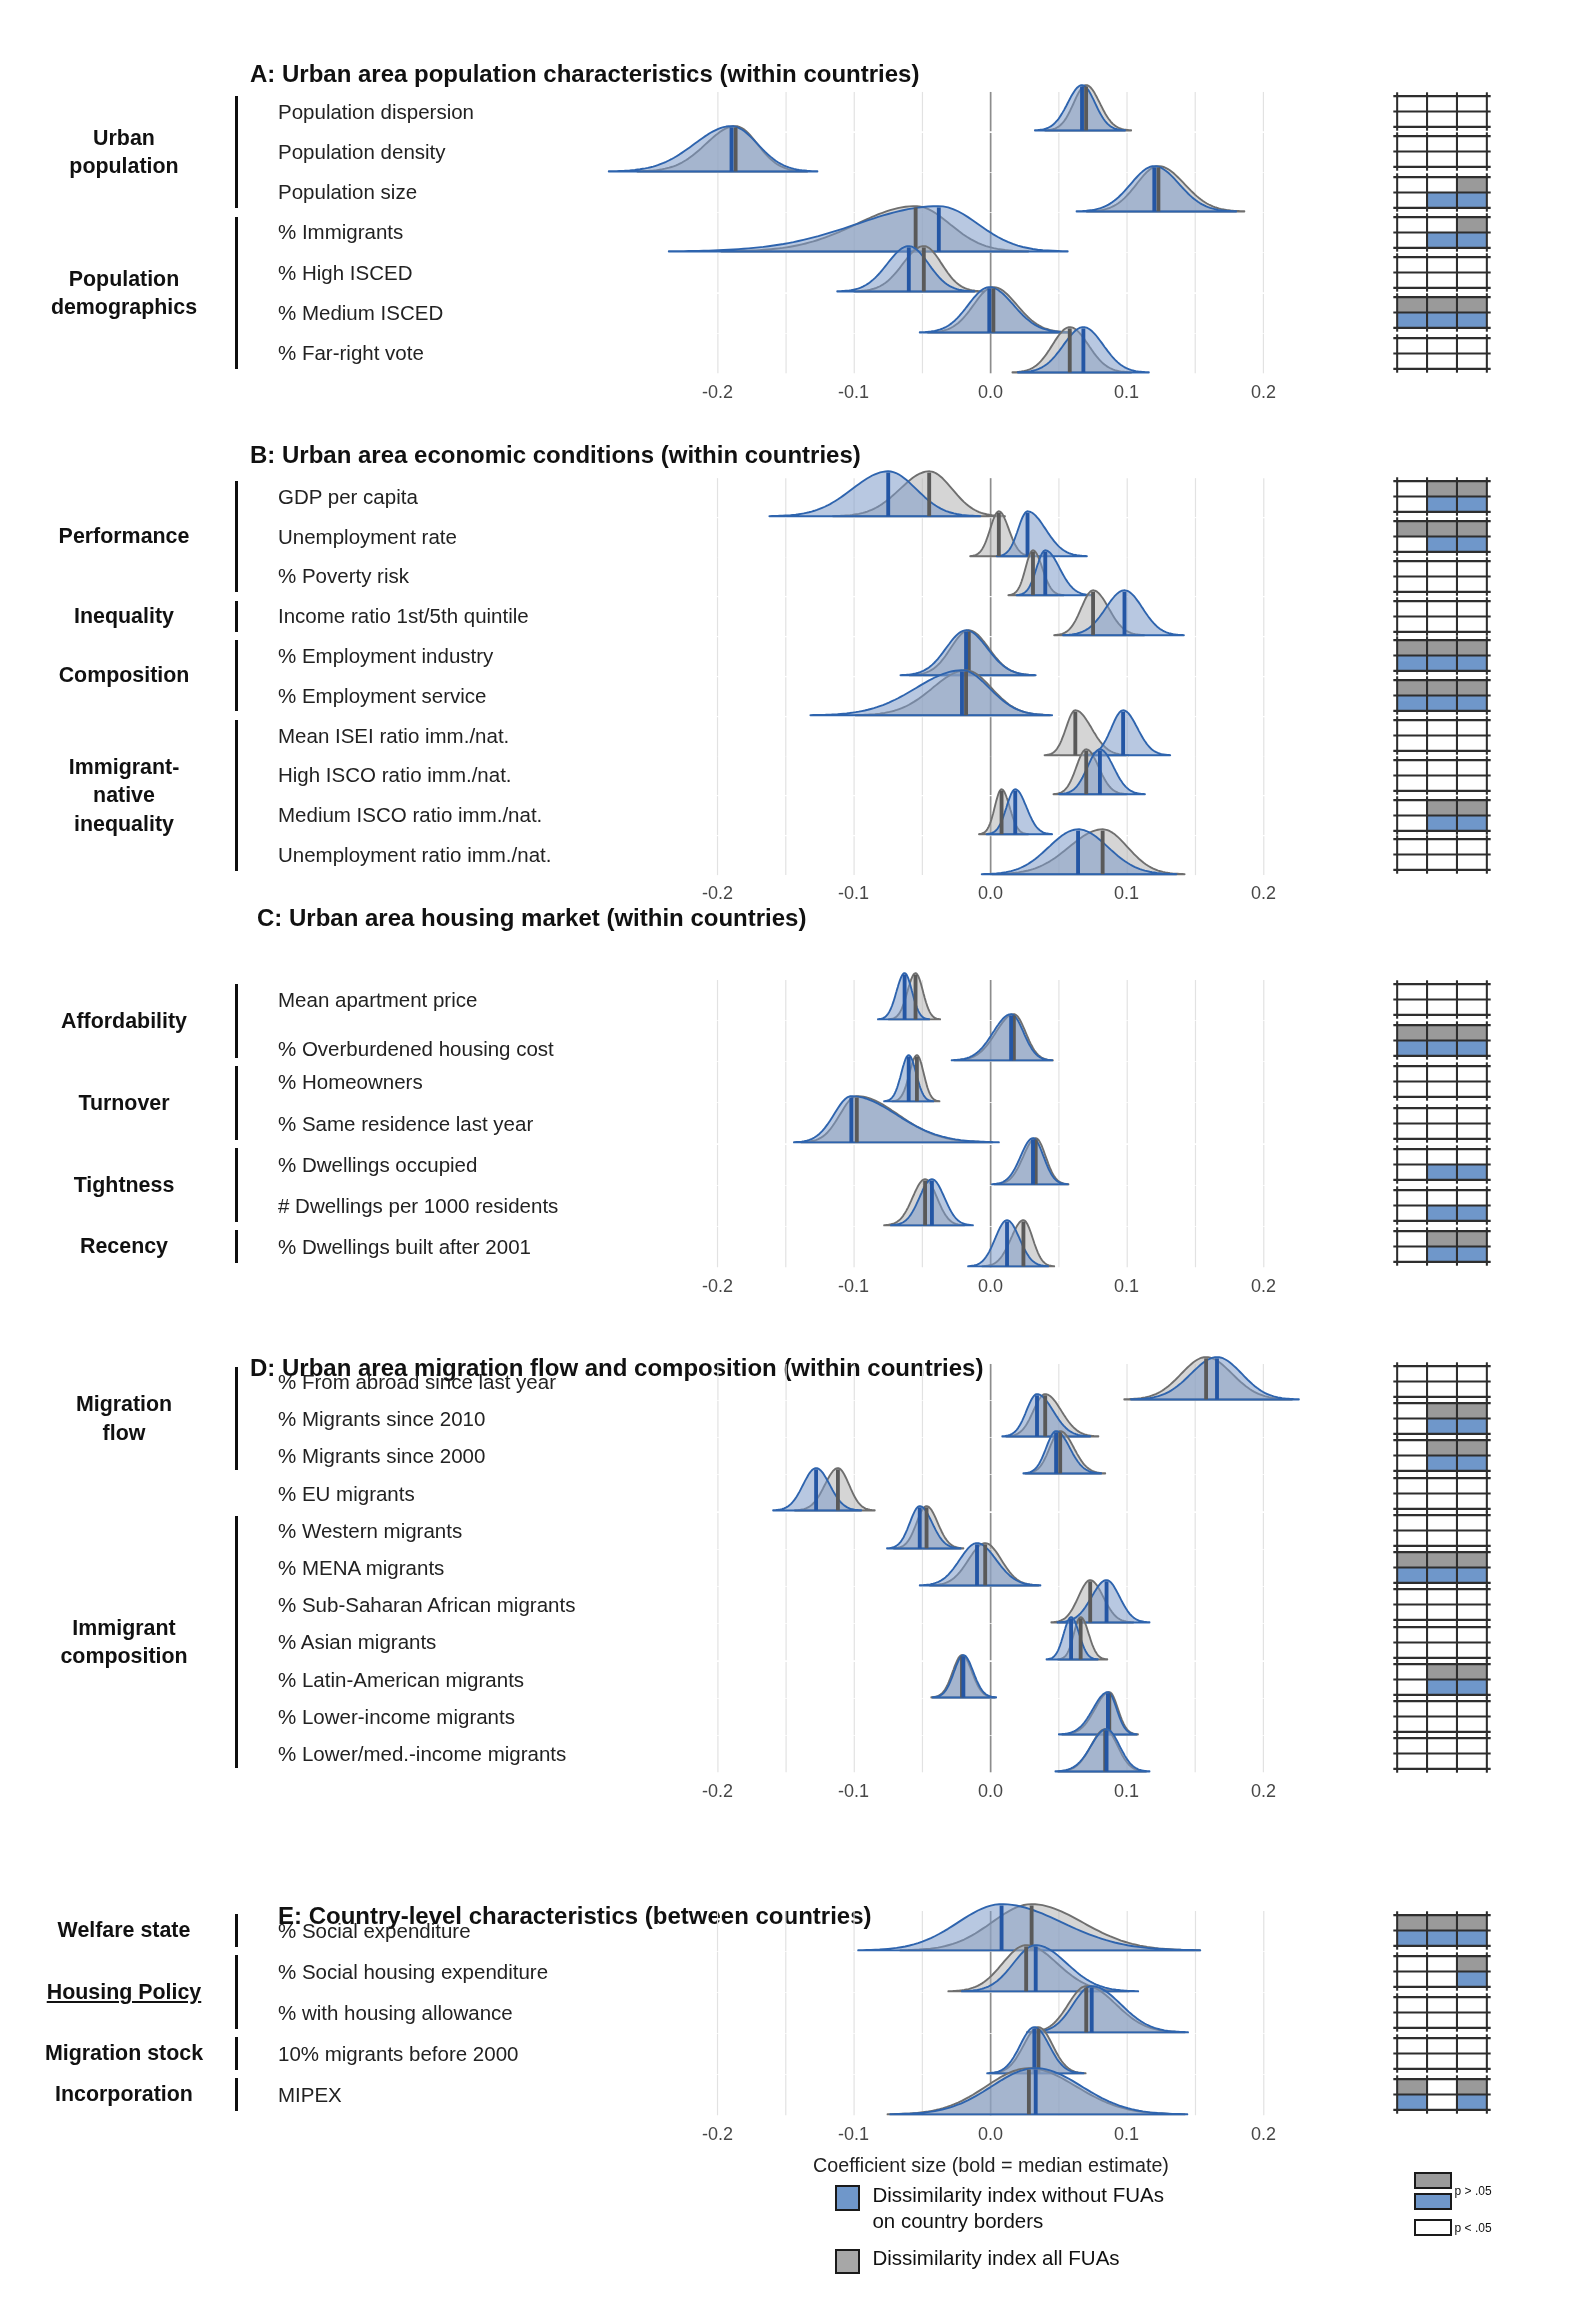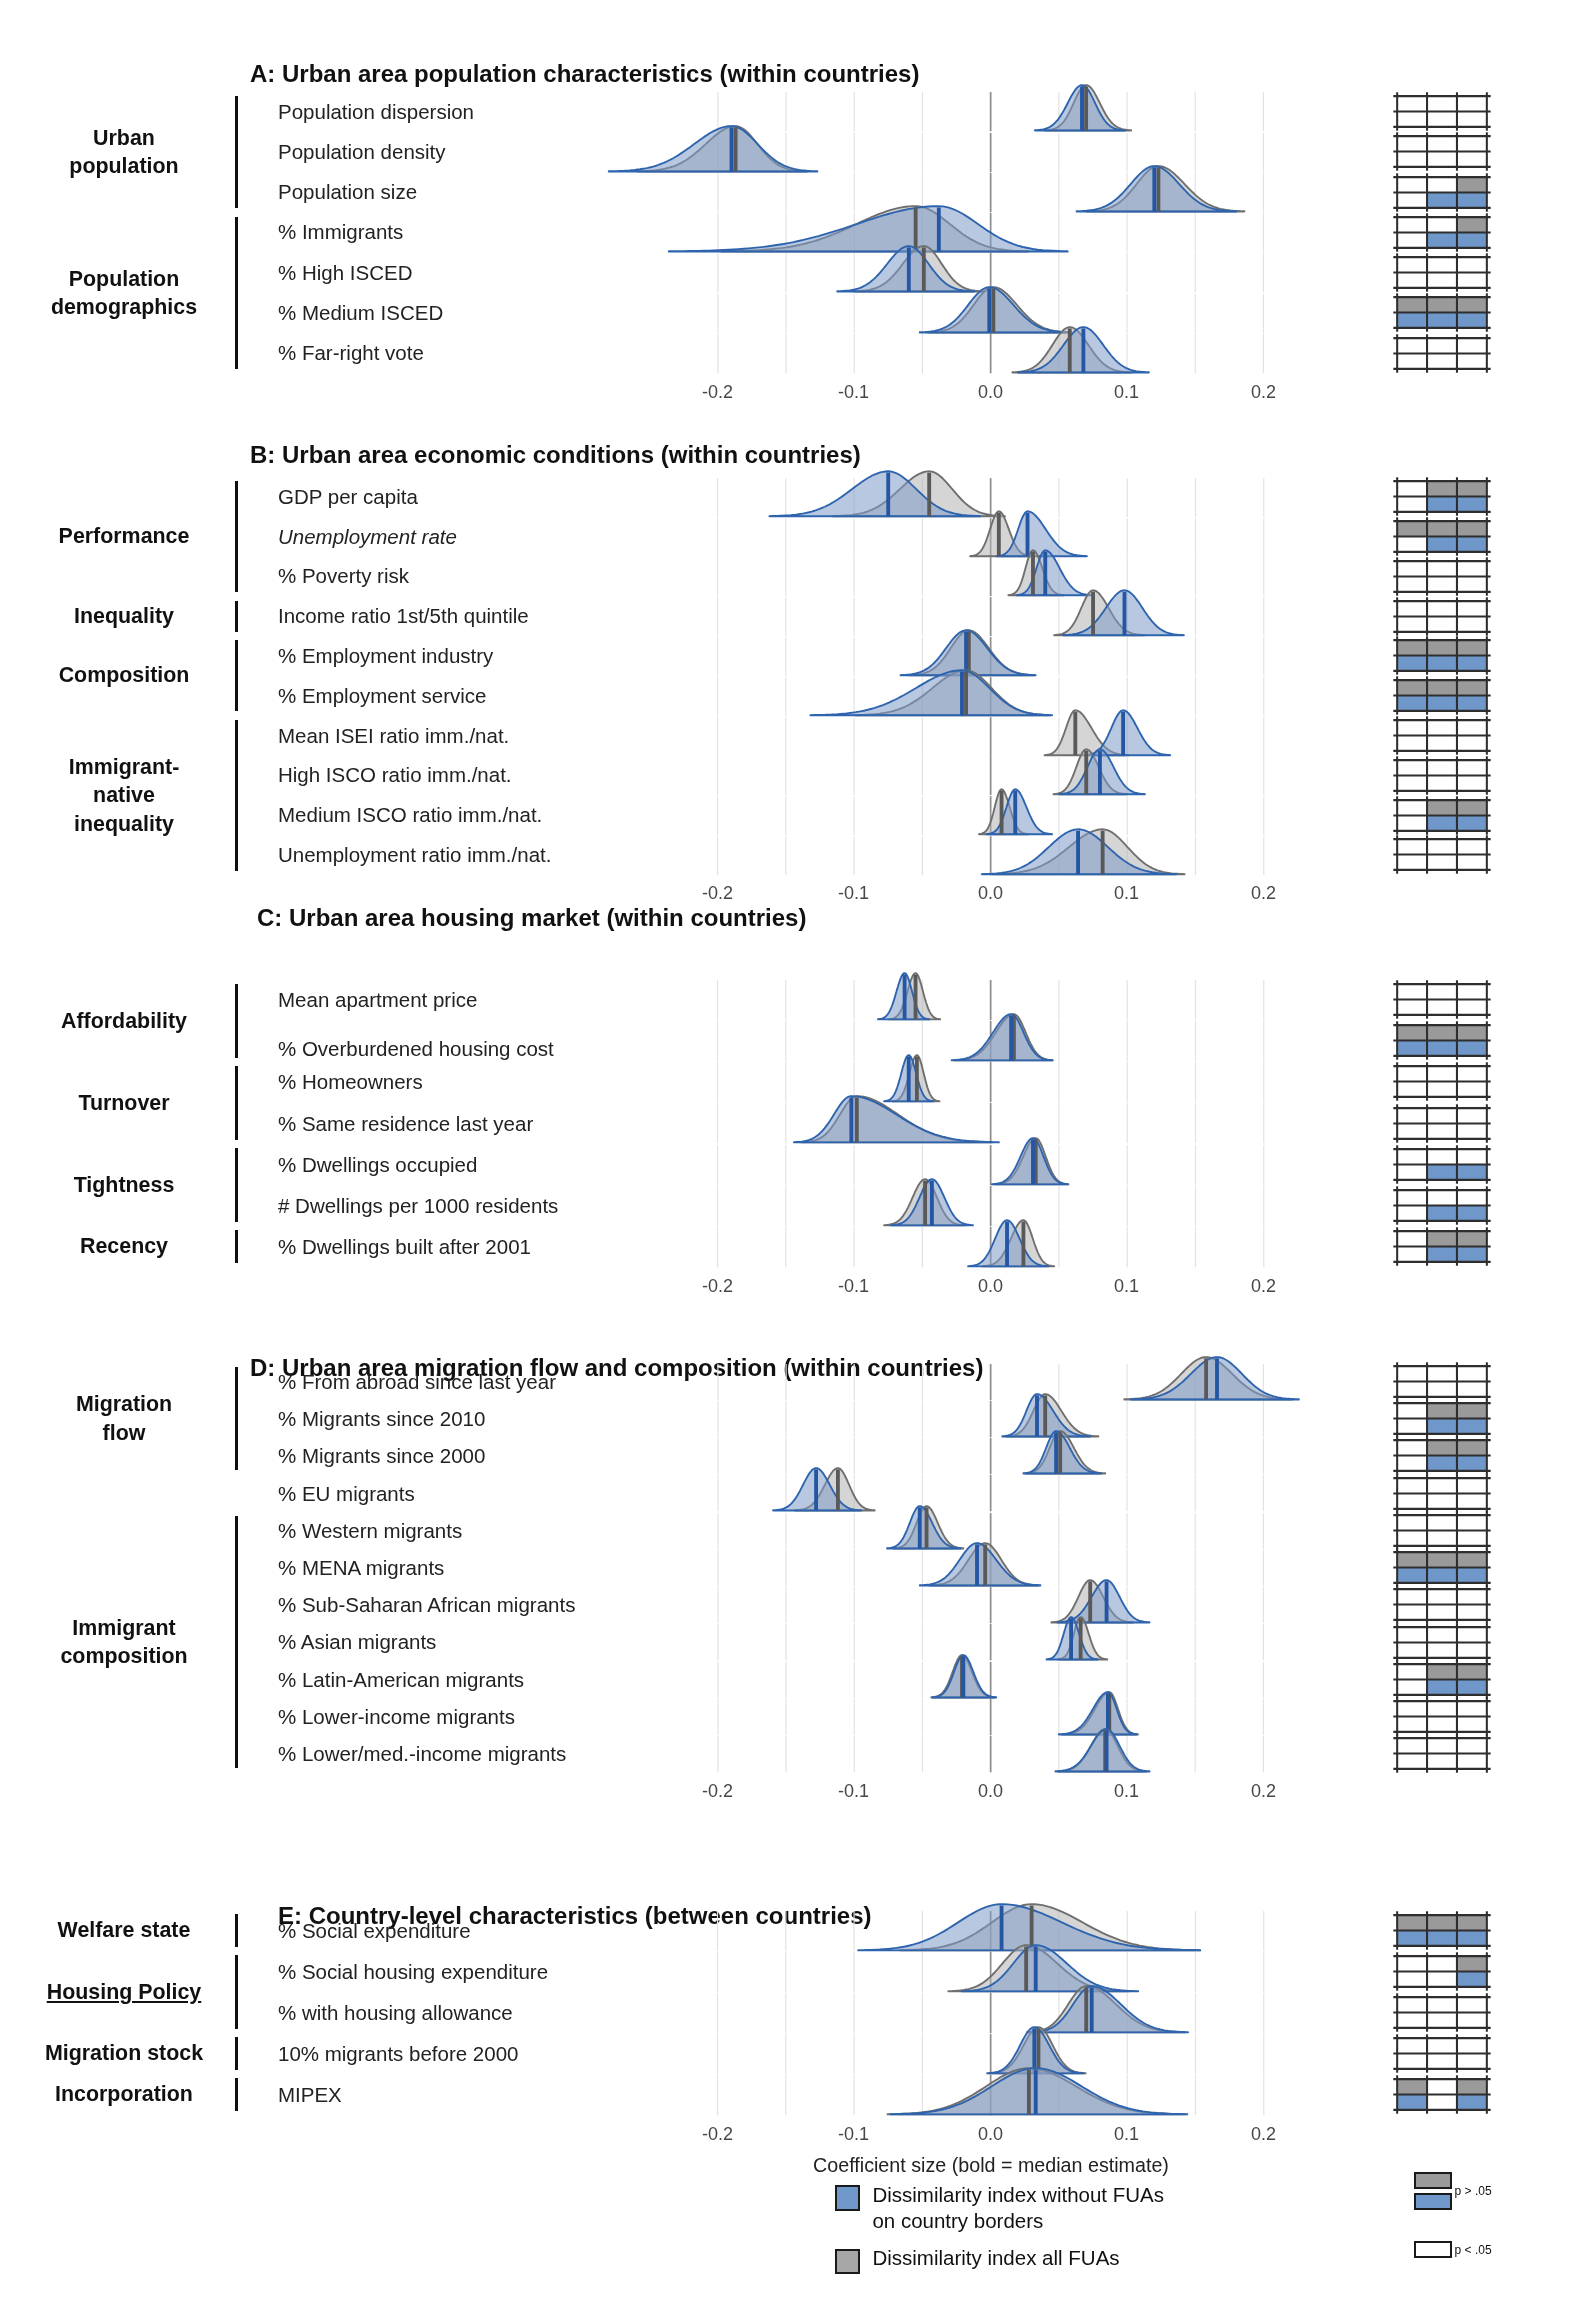--- a/index.html
+++ b/index.html
@@ -14,21 +14,21 @@
   .xlabel{position:absolute;left:717px;width:548px;text-align:center;font-size:19.7px;color:#222;}
   svg.rowsvg,svg.gridsvg{position:absolute;overflow:visible;}
   .legend{position:absolute;left:835px;top:2182px;display:flex;flex-direction:column;gap:12px;}
   .legend-item{display:flex;align-items:flex-start;}
   .swatch{width:21.4px;height:21.4px;border:2.6px solid #1a1a1a;flex:0 0 auto;margin-top:3.4px;}
   .swatch-blue{background:#6f97ca;}
   .swatch-gray{background:#a7a7a7;}
   .legend-text{margin-left:12px;font-size:20.5px;color:#111;white-space:pre-line;line-height:1.25;}
   .plegend{position:absolute;left:1414px;top:2172px;font-size:12px;color:#111;}
   .pl-row{display:flex;align-items:center;}
-  .pl-row2{margin-top:31px;}
+  .pl-row2{margin-top:9px;}
   .pl-boxes{display:flex;flex-direction:column;gap:4.3px;}
   .pl-box{width:34px;height:13px;border:2.6px solid #1a1a1a;}
   .pl-gray{background:#9a9a9a;}
   .pl-blue{background:#6f97ca;}
   .pl-white{background:#ffffff;}
   .pl-label{margin-left:2.6px;}
 </style>
 </head>
 <body>
 
@@ -288,21 +288,21 @@
         <rect x="41" y="24" width="35" height="18" fill="#6f97ca"></rect>
         <rect x="76" y="24" width="35" height="18" fill="#6f97ca"></rect>
         <line x1="6" y1="1.5" x2="6" y2="46.5" stroke="#2e2e2e" stroke-width="2.4"></line>
         <line x1="41" y1="1.5" x2="41" y2="46.5" stroke="#2e2e2e" stroke-width="2.4"></line>
         <line x1="76" y1="1.5" x2="76" y2="46.5" stroke="#2e2e2e" stroke-width="2.4"></line>
         <line x1="111" y1="1.5" x2="111" y2="46.5" stroke="#2e2e2e" stroke-width="2.4"></line>
         <line x1="1.5" y1="6" x2="115.5" y2="6" stroke="#2e2e2e" stroke-width="2.4"></line>
         <line x1="1.5" y1="24" x2="115.5" y2="24" stroke="#2e2e2e" stroke-width="2.4"></line>
         <line x1="1.5" y1="42" x2="115.5" y2="42" stroke="#2e2e2e" stroke-width="2.4"></line>
       </svg>
-      <div class="row-label" style="top: 517px; height: 40px; font-style: italic;">Unemployment rate</div>
+      <div class="row-label" style="top: 517px; height: 40px;">Unemployment rate</div>
       <svg width="673" height="59" class="rowsvg" style="left: 655px; top: 500px;" viewBox="0 0 786 68.5">
         <line x1="73" y1="21" x2="73" y2="66.5" stroke="#e2e2e2" stroke-width="1.4"></line>
         <line x1="152.74999999999997" y1="21" x2="152.74999999999997" y2="66.5" stroke="#e2e2e2" stroke-width="1.4"></line>
         <line x1="232.5" y1="21" x2="232.5" y2="66.5" stroke="#e2e2e2" stroke-width="1.4"></line>
         <line x1="312.25" y1="21" x2="312.25" y2="66.5" stroke="#e2e2e2" stroke-width="1.4"></line>
         <line x1="392" y1="21" x2="392" y2="66.5" stroke="#8d8d8d" stroke-width="2"></line>
         <line x1="471.75" y1="21" x2="471.75" y2="66.5" stroke="#e2e2e2" stroke-width="1.4"></line>
         <line x1="551.5" y1="21" x2="551.5" y2="66.5" stroke="#e2e2e2" stroke-width="1.4"></line>
         <line x1="631.25" y1="21" x2="631.25" y2="66.5" stroke="#e2e2e2" stroke-width="1.4"></line>
         <line x1="711" y1="21" x2="711" y2="66.5" stroke="#e2e2e2" stroke-width="1.4"></line>

